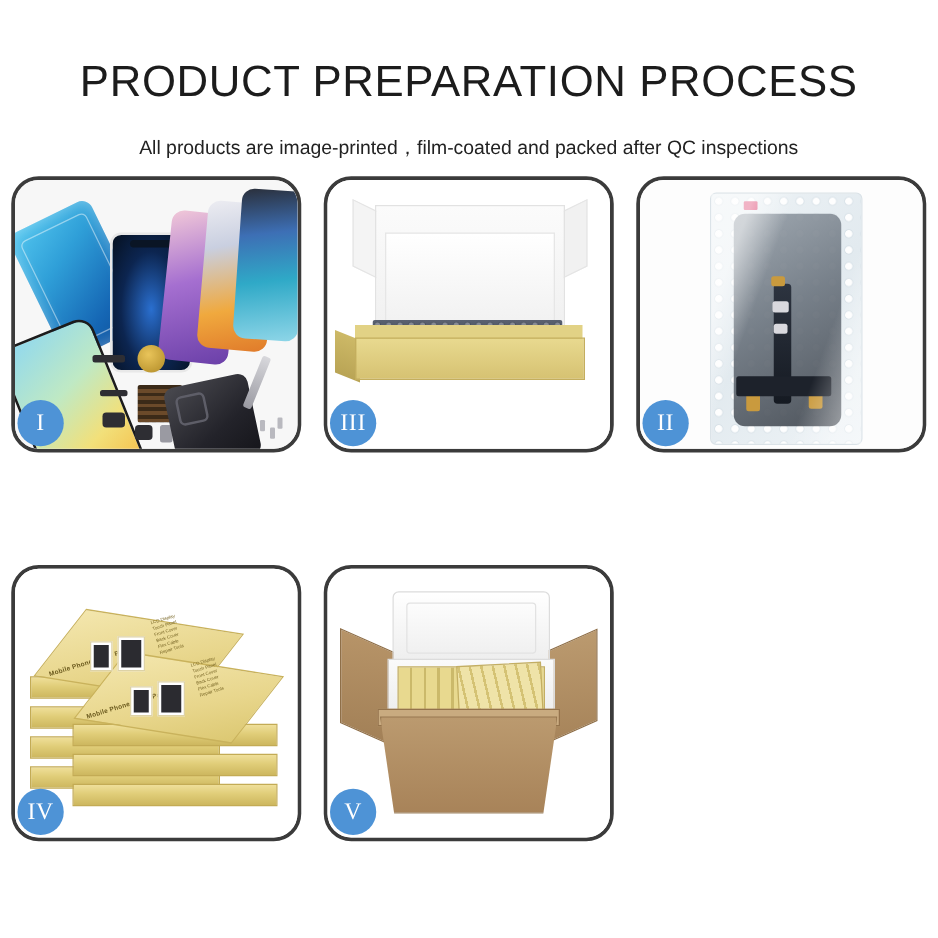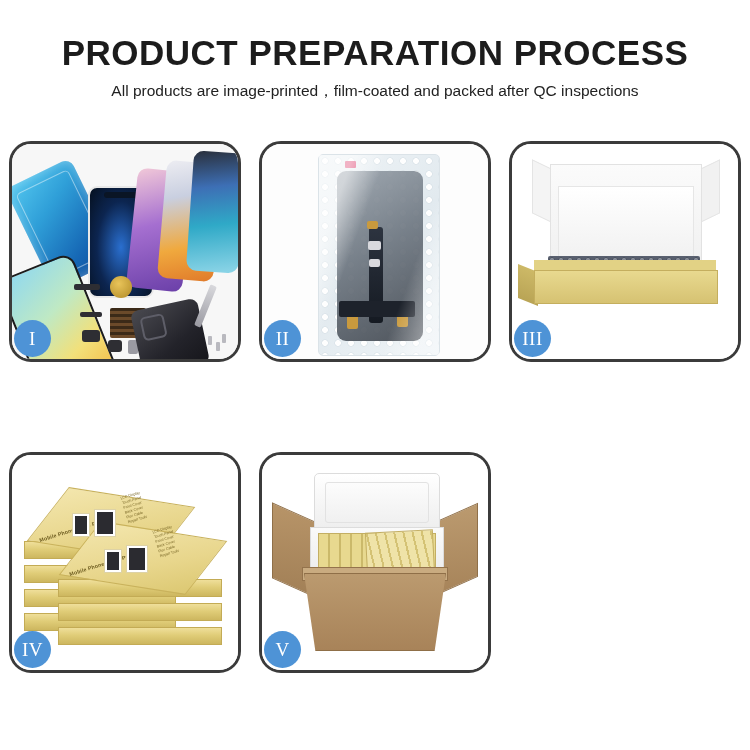--- a/index.html
+++ b/index.html
@@ -11,32 +11,32 @@
     position:relative;
   }
   .page{position:relative;width:750px;height:750px;}
 
   
   .header{position:absolute;left:0;top:0;width:750px;}
   .title{
     text-align:center;
     font-size:35px;
     letter-spacing:0.5px;
-    font-weight:700;
+    font-weight:400;
     color:#1c1c1c;
     margin:0;
-    padding-top:35px;
+    padding-top:48px;
     line-height:1.05;
     font-family:"Liberation Sans", sans-serif;
   }
   .subtitle{
     text-align:center;
     font-size:15.5px;
     color:#222222;
-    margin:0;
+    margin:14px;
     padding-top:9px;
     font-family:"Liberation Sans", sans-serif;
   }
 
   
   .grid{
     position:absolute;
     left:9px;top:141px;
     width:732px;height:539px;
     display:grid;
@@ -359,49 +359,49 @@
         <div class="backplate"></div>
         <div class="tool"></div>
         <div class="screw" style="left:196px;top:192px;"></div>
         <div class="screw" style="left:204px;top:198px;"></div>
         <div class="screw" style="left:210px;top:190px;"></div>
       </div>
       <div class="badge">I</div>
     </div>
 
     <div class="panel">
+      <div class="panel-inner scene p3">
+        <div class="lidleft"></div>
+        <div class="lidright"></div>
+        <div class="lidback"></div>
+        <div class="foam"></div>
+        <div class="darkwrap"></div>
+        <div class="traytop"></div>
+        <div class="trayside"></div>
+        <div class="trayfront"></div>
+      </div>
+      <div class="badge">III</div>
+    </div>
+
+    <div class="panel">
       <div class="panel-inner scene p2">
         <div class="bubblebag">
           <div class="lcd"></div>
           <div class="pinkmark"></div>
           <div class="flex"></div>
           <div class="flexchip" style="left:49px;top:86px;width:13px;height:9px;"></div>
           <div class="flexchip" style="left:50px;top:104px;width:11px;height:8px;"></div>
           <div class="goldtab" style="left:48px;top:66px;width:11px;height:8px;"></div>
           <div class="goldtab" style="left:28px;top:156px;width:11px;height:18px;"></div>
           <div class="goldtab" style="left:78px;top:152px;width:11px;height:20px;"></div>
           <div class="part" style="left:20px;top:146px;width:76px;height:16px;background:#1d222b;border-radius:2px;"></div>
           <div class="bagsheen"></div>
         </div>
       </div>
       <div class="badge">II</div>
-    </div>
-
-    <div class="panel">
-      <div class="panel-inner scene p3">
-        <div class="lidleft"></div>
-        <div class="lidright"></div>
-        <div class="lidback"></div>
-        <div class="foam"></div>
-        <div class="darkwrap"></div>
-        <div class="traytop"></div>
-        <div class="trayside"></div>
-        <div class="trayfront"></div>
-      </div>
-      <div class="badge">III</div>
     </div>
 
     <div class="panel">
       <div class="panel-inner scene p4">
         <div class="boxstack">
           <div class="sbox" style="left:4px;top:62px;"></div>
           <div class="sbox" style="left:4px;top:86px;"></div>
           <div class="sbox" style="left:4px;top:110px;"></div>
           <div class="sbox" style="left:4px;top:134px;"></div>
 

